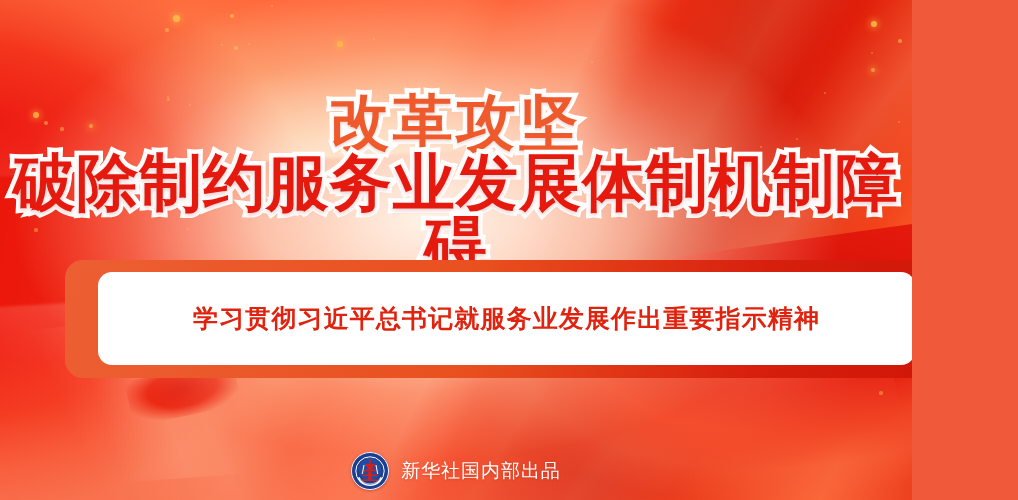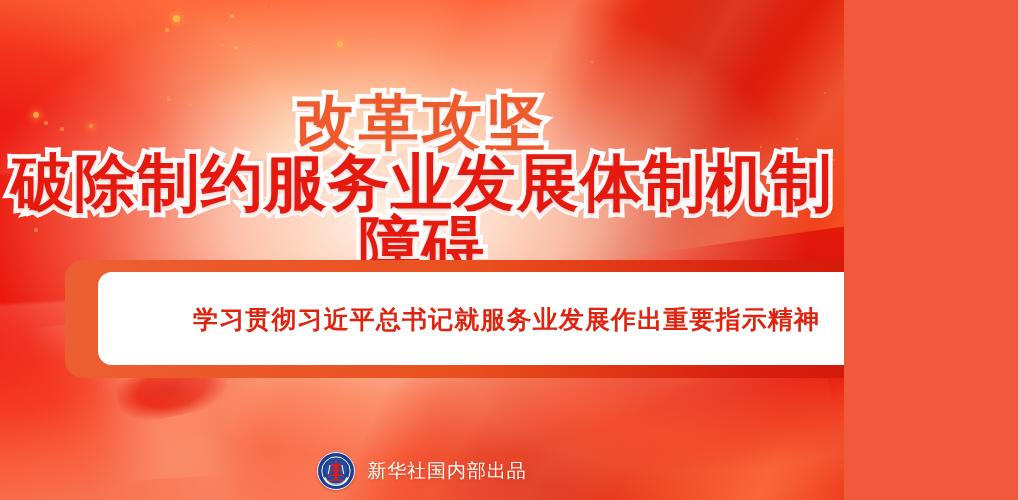--- a/index.html
+++ b/index.html
@@ -3,21 +3,21 @@
 <meta charset="utf-8">
 <title>新华社 banner</title>
 <style>
   html,body{margin:0;padding:0;}
   body{
     width:1018px;height:500px;overflow:hidden;
     font-family:"Liberation Sans","DejaVu Sans",sans-serif;
     background:#f05a3a;
   }
   #stage{
-    position:relative;width:844px;height:500px;overflow:hidden;
+    position:relative;width:912px;height:500px;overflow:hidden;
     background:#f4613f;
   }
 
   
   .bg{position:absolute;inset:0;}
 
   
   .bg-base{
     background:
       linear-gradient(185deg,
@@ -189,21 +189,21 @@
     border-radius:18px;
   }
   .sub-inner{
     position:absolute;left:98px;top:272px;width:817px;height:93px;
     background:#ffffff;border-radius:14px;
     display:flex;flex-direction:column;
     align-items:center;justify-content:center;
     gap:3px;
   }
   .sub-line{
-    font-family:Liberation Sans, sans-serif;
+    font-family:Liberation Serif, serif;
     font-weight:700;font-size:25px;line-height:1.12;
     color:#e0230f;letter-spacing:.045em;white-space:nowrap;
   }
   .sub-line.l2{letter-spacing:.09em;}
 
   
   .footer{
     position:absolute;left:0;right:0;top:452px;
     display:flex;align-items:center;justify-content:center;gap:12px;
   }

